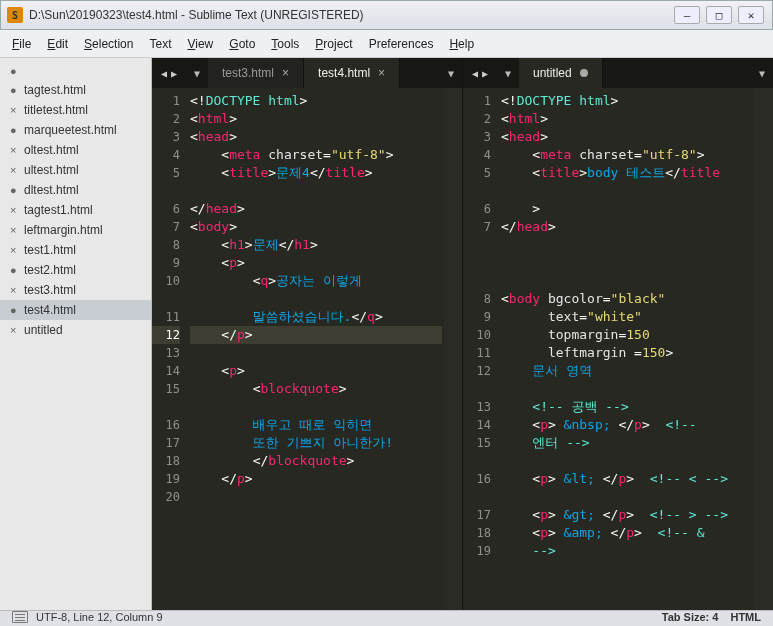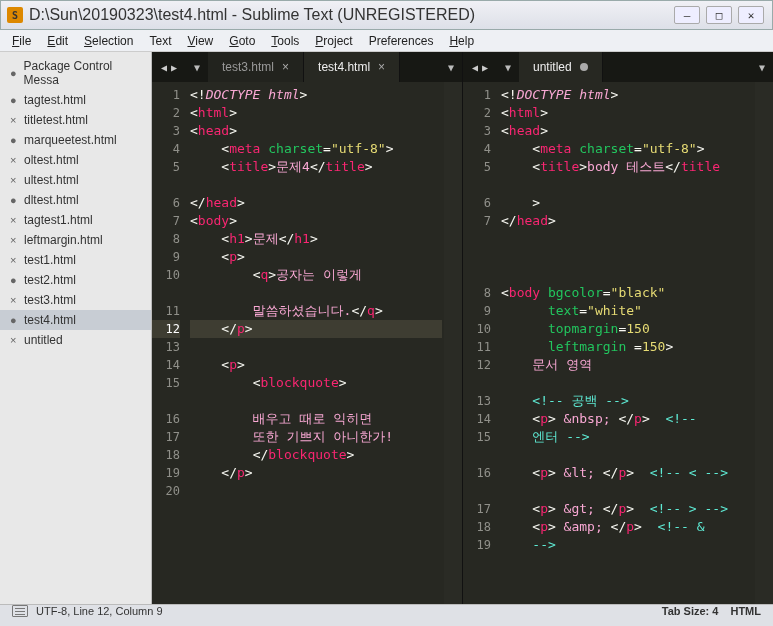--- a/index.html
+++ b/index.html
@@ -1,24 +1,24 @@
 <!DOCTYPE html>
 <html><head>
 <meta charset="utf-8">
 <style>
 * { margin: 0; padding: 0; box-sizing: border-box; }
 body { font-family: Consolas, monospace; font-size: 13px; background: #272822; color: #f8f8f2; overflow: hidden; width: 773px; height: 626px; }
 
 .titlebar { height: 30px; background: linear-gradient(#f0f0f5, #dde0e8); display: flex; align-items: center; border: 1px solid #9aa; }
 .titlebar .icon { width: 16px; height: 16px; background: #dd8800; margin: 0 6px; border-radius: 2px; display: flex; align-items: center; justify-content: center; color: #333; font-weight: bold; font-size: 10px; }
-.titlebar .title { flex: 1; color: #333; font-family: Segoe UI, sans-serif; font-size: 16px; }
+.titlebar .title { flex: 1; color: #333; font-family: Segoe UI, sans-serif; font-size: 12px; }
 .titlebar .winbtns { display: flex; gap: 6px; margin-right: 8px; }
 .titlebar .winbtn { width: 26px; height: 18px; border: 1px solid #aaa; background: #eef; display: flex; align-items: center; justify-content: center; color: #333; font-size: 11px; border-radius: 2px; cursor: pointer; }
 
-.menubar { height: 22px; background: #eef0f4; display: flex; align-items: center; padding: 0 4px; border-bottom: 1px solid #ccc; font-family: Segoe UI, sans-serif; font-size: 12px; color: #222; }
+.menubar { height: 28px; background: #eef0f4; display: flex; align-items: center; padding: 0 4px; border-bottom: 1px solid #ccc; font-family: Segoe UI, sans-serif; font-size: 12px; color: #222; }
 .menubar .menuitem { padding: 2px 8px; cursor: pointer; }
 .menubar .menuitem u { text-decoration: underline; }
 
 .main { display: flex; height: calc(100% - 30px - 22px - 22px); }
 
 .sidebar { width: 152px; background: #e8e8e8; color: #333; font-family: Segoe UI, sans-serif; font-size: 12px; padding-top: 4px; border-right: 1px solid #bbb; }
 .sidebar .group-hdr { font-weight: bold; padding: 4px 8px; color: #444; }
 .sidebar .file-item { padding: 3px 6px 3px 10px; cursor: pointer; display: flex; align-items: center; }
 .sidebar .file-item.selected { background: #c8cdd4; }
 .sidebar .close-x { width: 10px; color: #666; margin-right: 4px; font-size: 11px; }
@@ -37,26 +37,26 @@
 .tabbar .spacer { flex: 1; }
 .tabbar .ddr { width: 22px; display: flex; align-items: center; justify-content: center; color: #bbb; cursor: pointer; font-size: 10px; }
 
 .editor { flex: 1; display: flex; position: relative; overflow: hidden; }
 .gutter { width: 36px; background: #272822; text-align: right; padding: 4px 8px 0 0; color: #90908a; line-height: 18px; font-size: 12px; }
 .gutter .ln.active { background: #3e3d32; color: #fff; }
 .code { flex: 1; padding: 4px 2px 0 2px; line-height: 18px; font-size: 13px; white-space: pre; overflow: hidden; }
 .code .line.active { background: #3e3d32; }
 .minimap { width: 18px; background: #2a2b25; }
 
-.t-doc { color: #f9a8d4; font-style: italic; }
+.t-doc { color: #5eead4; }
 .t-tag { color: #f92672; }
 .t-brk { color: #f8f8f2; }
-.t-attr { color: #22c55e; }
+.t-attr { color: #e5e5e5; }
 .t-str { color: #e6db74; }
-.t-txt { color: #f9a8d4; }
+.t-txt { color: #0ea5e9; }
 .t-cmt { color: #5eead4; }
 
 .statusbar { height: 22px; background: #dfe1e6; border-top: 1px solid #bbb; display: flex; align-items: flex-start; font-family: Segoe UI, sans-serif; font-size: 11px; color: #333; padding: 0 12px; }
 .statusbar .menuicon { width: 16px; height: 12px; border: 1px solid #777; border-radius: 1px; margin-right: 8px; position: relative; }
 .statusbar .menuicon::before { content: ''; position: absolute; left: 2px; right: 2px; top: 2px; height: 1px; background: #777; box-shadow: 0 3px 0 #777, 0 6px 0 #777; }
 .statusbar .sp { flex: 1; }
 .statusbar .seg { margin-left: 12px; cursor: pointer; font-weight: bold; }
 </style>
 </head>
 <body>
@@ -82,21 +82,20 @@
     <div class="menuitem"><u>P</u>roject</div>
     <div class="menuitem">Preferences</div>
     <div class="menuitem"><u>H</u>elp</div>
   </div>
 
 <div class="main">
   <div class="sidebar">
     <div id="sb-g1">
         <div class="file-item">
           <span class="close-x">●</span>
-          <span>Package Control Messa</span>
         </div>
         <div class="file-item">
           <span class="close-x">●</span>
           <span>tagtest.html</span>
         </div>
         <div class="file-item">
           <span class="close-x">×</span>
           <span>titletest.html</span>
         </div>
         <div class="file-item">

